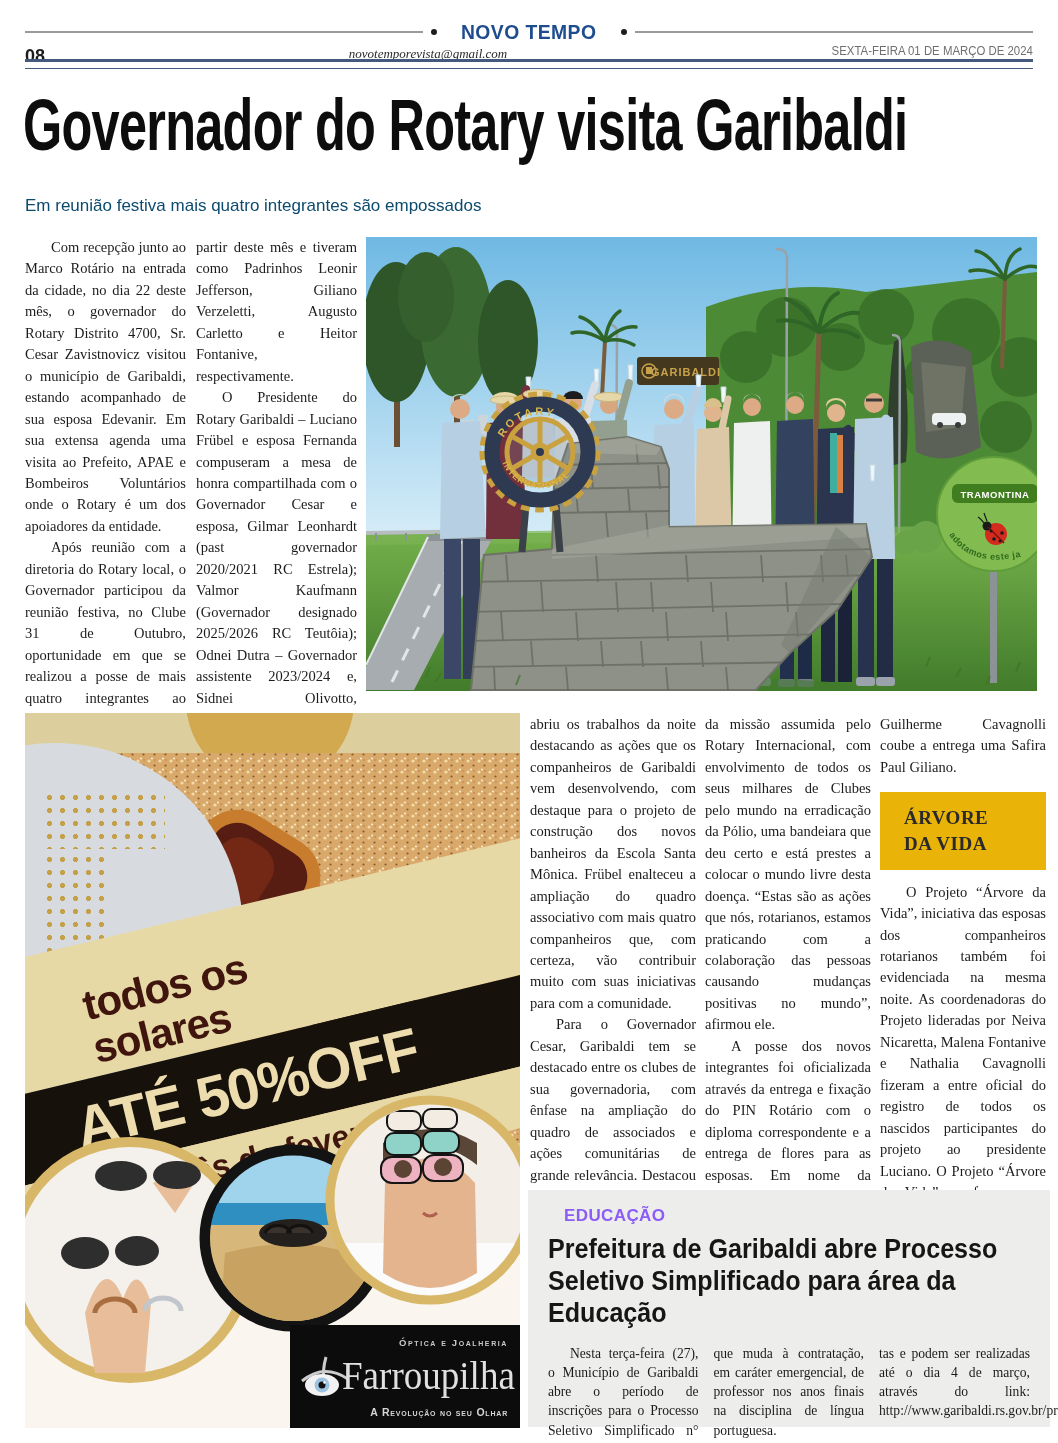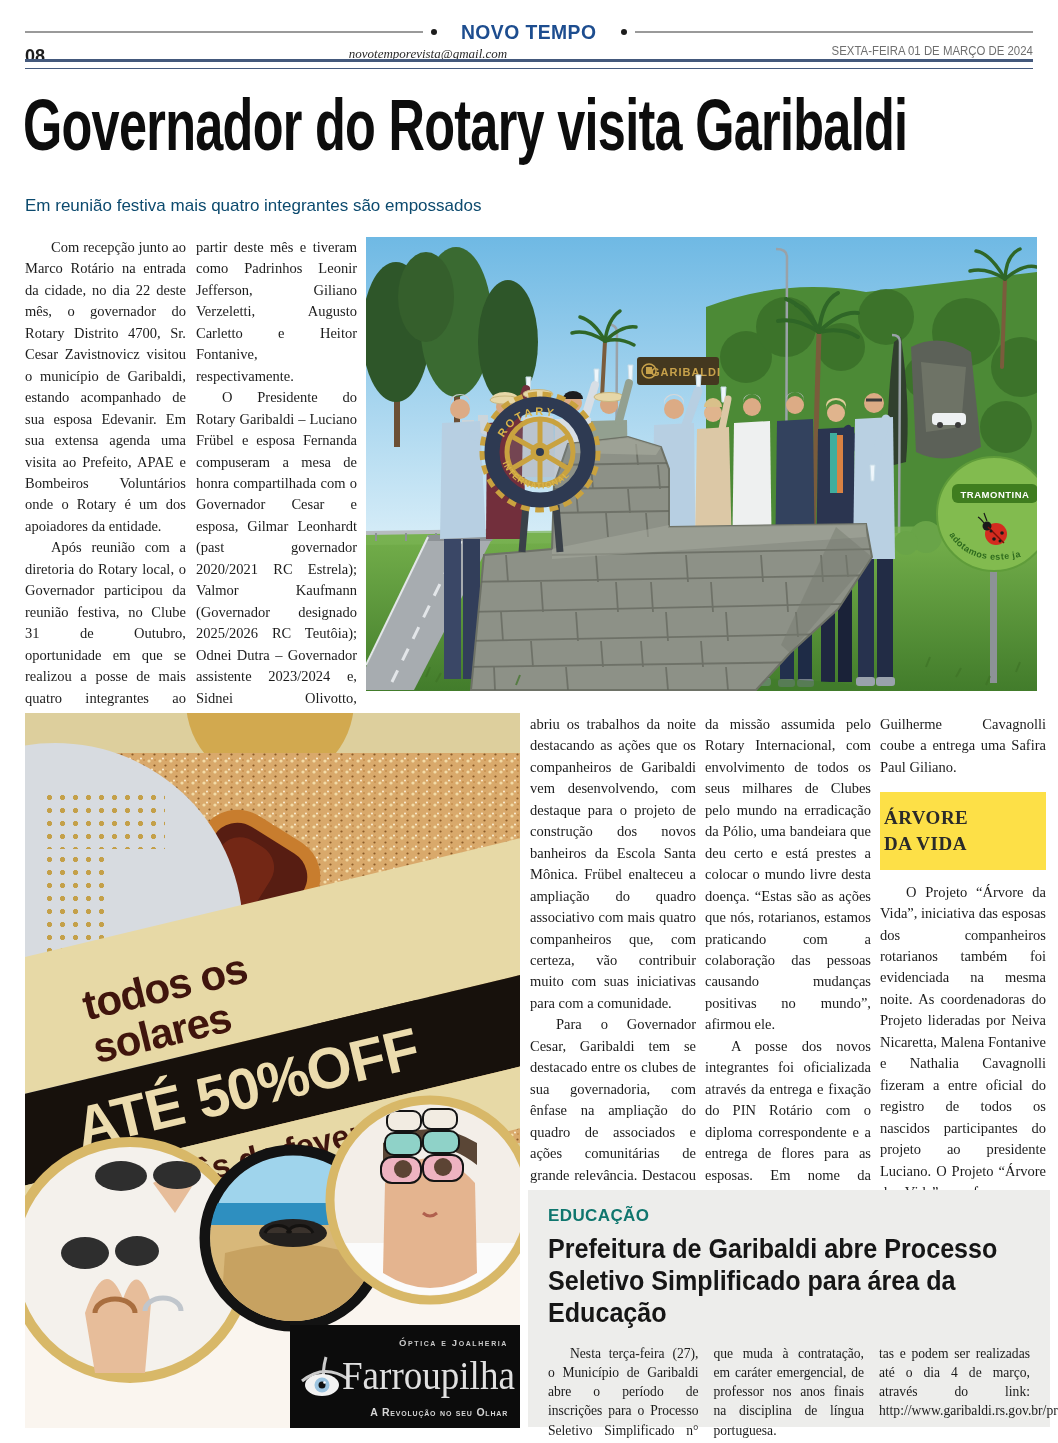--- a/index.html
+++ b/index.html
@@ -31,31 +31,31 @@
   
   .serifcol{font-family:"Liberation Serif",serif;font-size:14.5px;line-height:1.48;
             text-align:justify;color:#1b1b1b;}
   .serifcol p{margin:0;}
   .serifcol p.ind{text-indent:26px;}
   .col1{left:25px;top:237px;width:161px;height:456px;}
   .col2{left:196px;top:237px;width:161px;height:456px;}
   .col3{left:530px;top:714px;width:166px;height:462px;}
   .col4{left:705px;top:714px;width:166px;height:462px;}
   .col5{left:880px;top:714px;width:166px;height:462px;}
-  .arvore-box{background:#fde047;padding:13px 4px;margin:14px 0 12px 0;}
+  .arvore-box{background:#eab308;padding:13px 24px;margin:14px 0 12px 0;}
   .arvore-box div{font-family:"Liberation Serif",serif;font-weight:bold;font-size:19px;
                   color:#2a2a2a;line-height:1.35;letter-spacing:.5px;}
 
   
   .photo{left:366px;top:237px;width:671px;height:454px;}
 
   
   .edu{left:528px;top:1190px;width:522px;height:237px;background:#ededeb;box-sizing:border-box;
        padding:16px 20px;}
-  .edu-kicker{font-weight:bold;font-size:17px;color:#0f766e;letter-spacing:.4px;}
+  .edu-kicker{font-weight:bold;font-size:17px;color:#8b5cf6;letter-spacing:.4px;margin-left:16px;}
   .edu-headline{margin-top:8px;width:500px;}
   .edu-headline span{display:inline-block;font-weight:bold;font-size:27px;line-height:1.18;
         color:#161616;transform:scaleX(.93);transform-origin:left top;width:516px;}
   .edu-cols{display:flex;gap:15px;margin-top:14px;}
   .edu-col{width:151px;font-family:"Liberation Serif",serif;font-size:13.6px;line-height:1.42;
            text-align:justify;color:#1b1b1b;}
   .edu-col p{margin:0;}
   .edu-col p.ind{text-indent:22px;}
 
   

